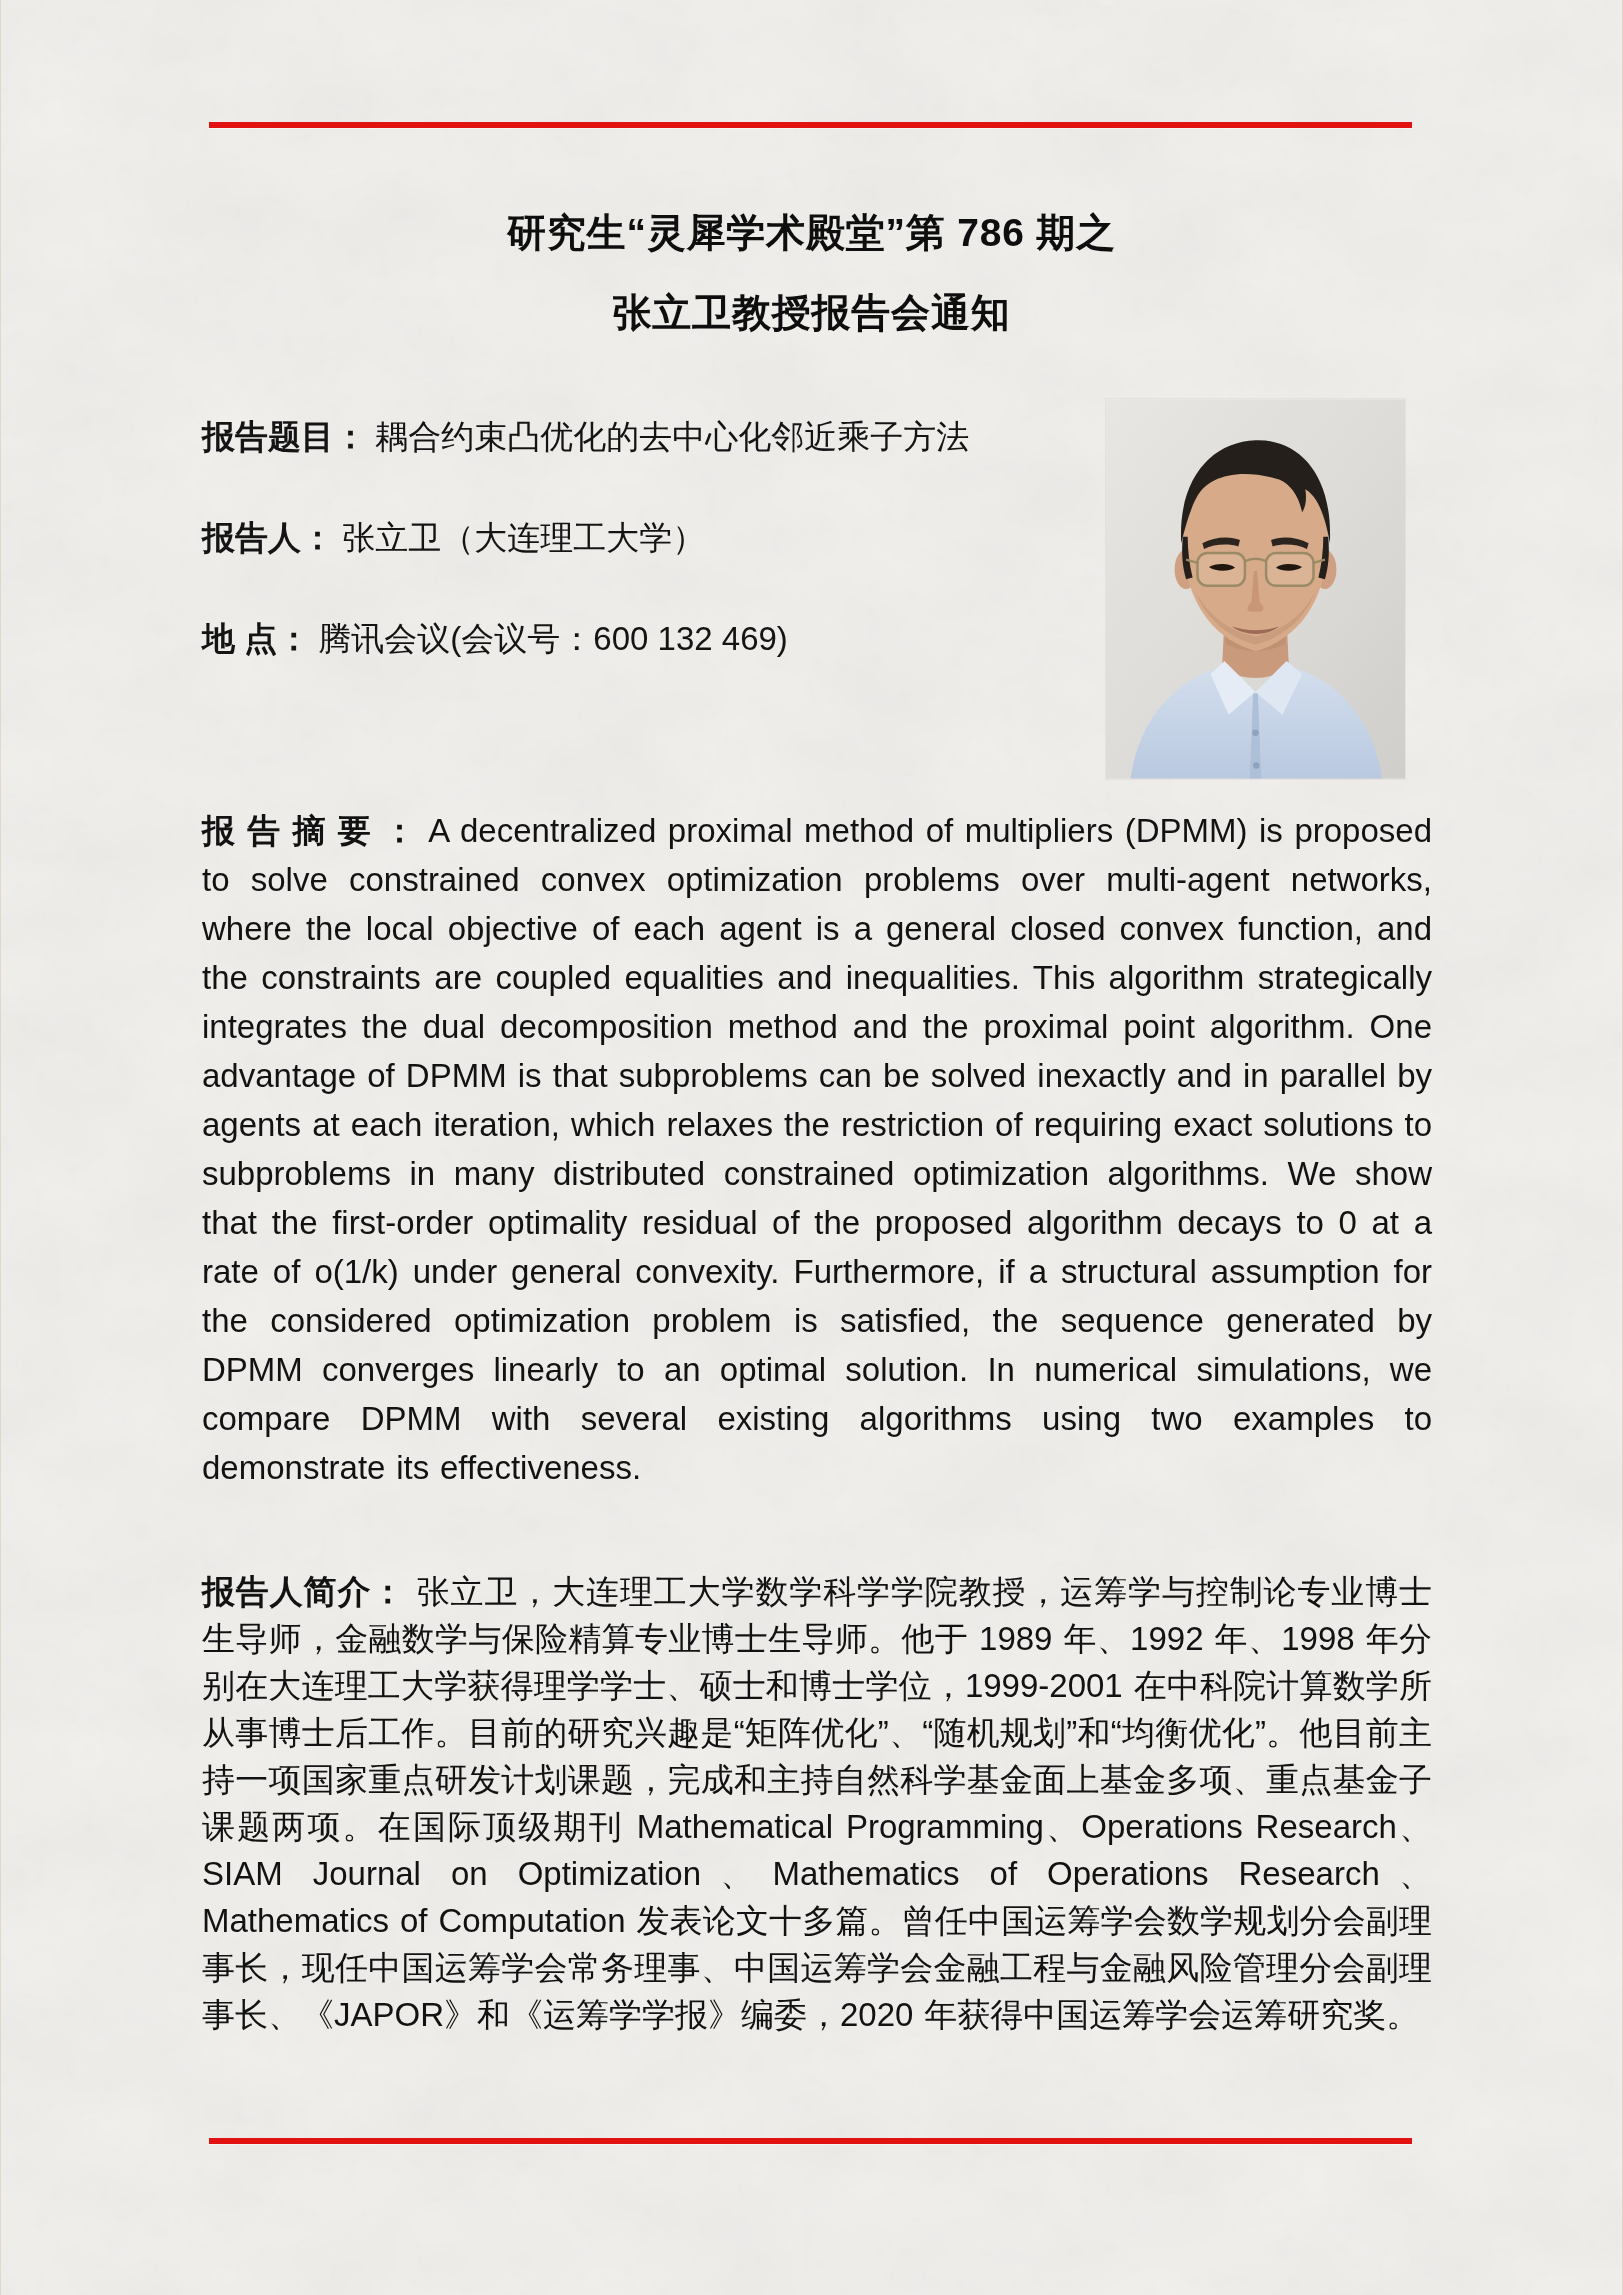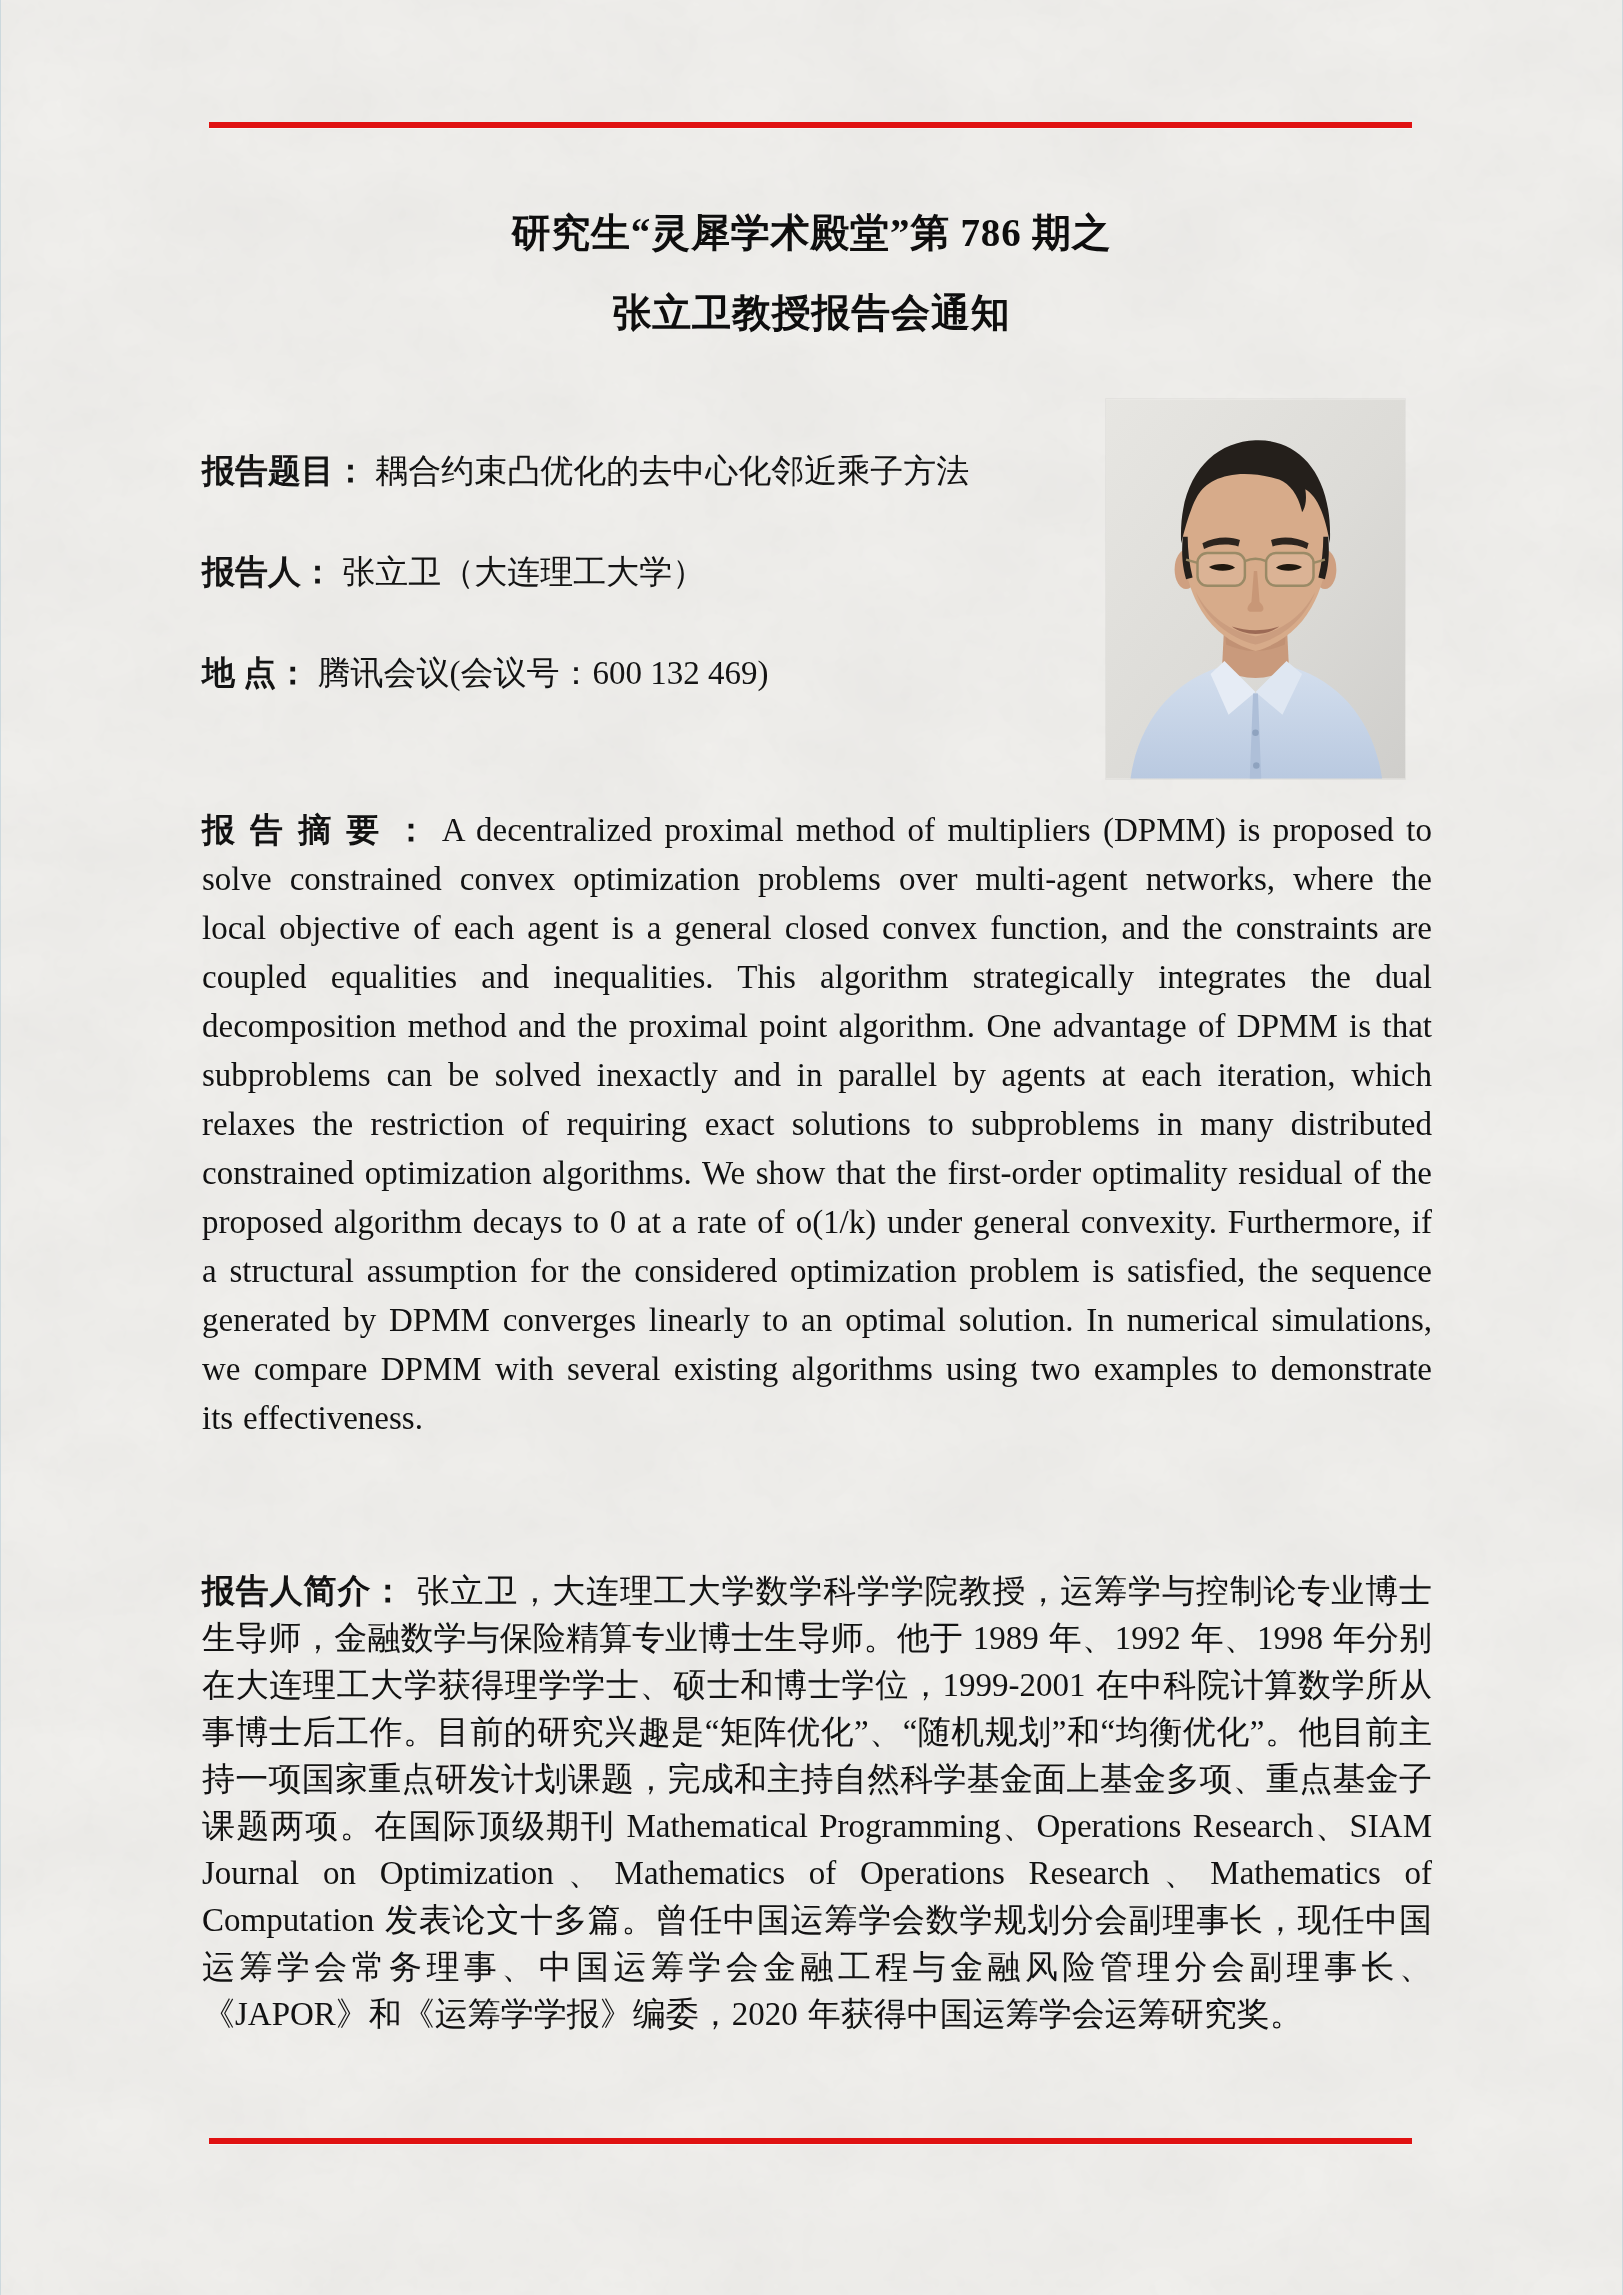--- a/index.html
+++ b/index.html
@@ -1,23 +1,23 @@
 <!DOCTYPE html>
 <html style="font-size:13px"><head>
 <meta charset="utf-8">
 <title>报告会通知</title>
 <style>
   * { margin:0; padding:0; box-sizing:border-box; }
   html,body { background:#f2f1ee; }
   .page {
     position:relative;
     width:1623px; height:2295px;
-    background:#0369a1;
+    background:#a16207;
     overflow:hidden;
-    font-family:Liberation Serif, serif;
+    font-family:Liberation Sans, sans-serif;
     color:#141414;
   }
   .texture {
     position:absolute; inset:0; width:100%; height:100%;
     pointer-events:none;
   }
   .rule {
     position:absolute; left:209px; width:1203px; height:5.7px;
     background:#e01212;
     box-shadow:0 0.8px 0 rgba(255,255,255,.65);
@@ -28,21 +28,21 @@
     position:absolute; left:0; width:100%;
     text-align:center; font-weight:700; font-size:39px;
     letter-spacing:0.8px; color:#0e0e0e;
   }
   .title-1 { top:206px; }
   .title-2 { top:286px; }
   .info {
     position:absolute; left:202px; top:414px; width:884px;
     font-size:33px; line-height:46px;
   }
-  .info .row { height:46px; margin-bottom:55px; white-space:nowrap;margin-top:34px; }
+  .info .row { height:46px; margin-bottom:55px; white-space:nowrap; }
   .lbl { font-weight:700; padding-right:8.2px; }
   .val { font-weight:400; }
   .photo-frame {
     position:absolute; left:1106px; top:399px; width:299px; height:380px;
     box-shadow:0 0 0 0.8px rgba(0,0,0,.05);
   }
   .para {
     position:absolute; left:202px; width:1230px;
     font-size:33px; text-align:justify; text-justify:inter-word;
     -moz-text-align-last:left; text-align-last:left;

